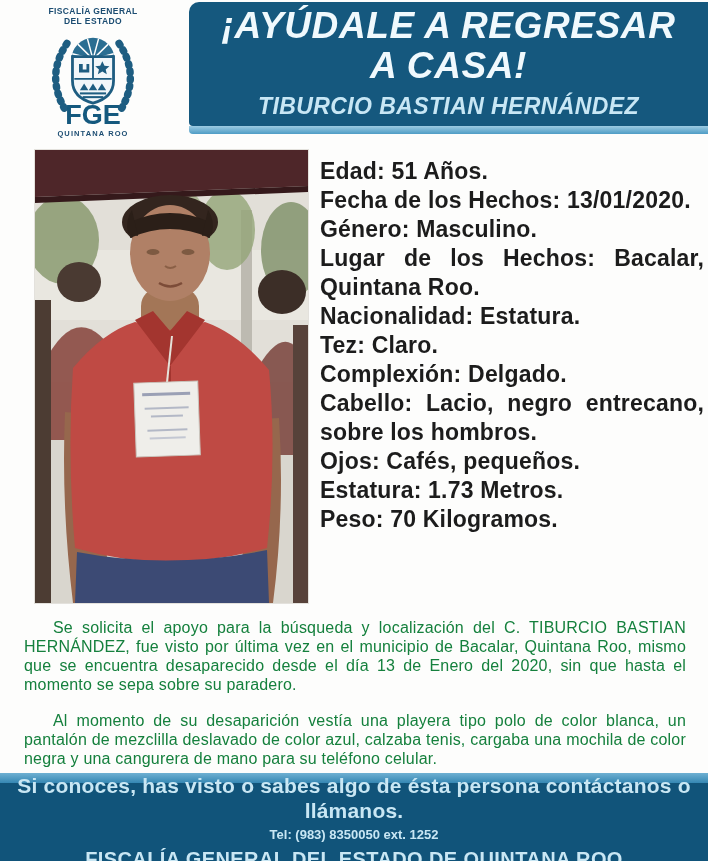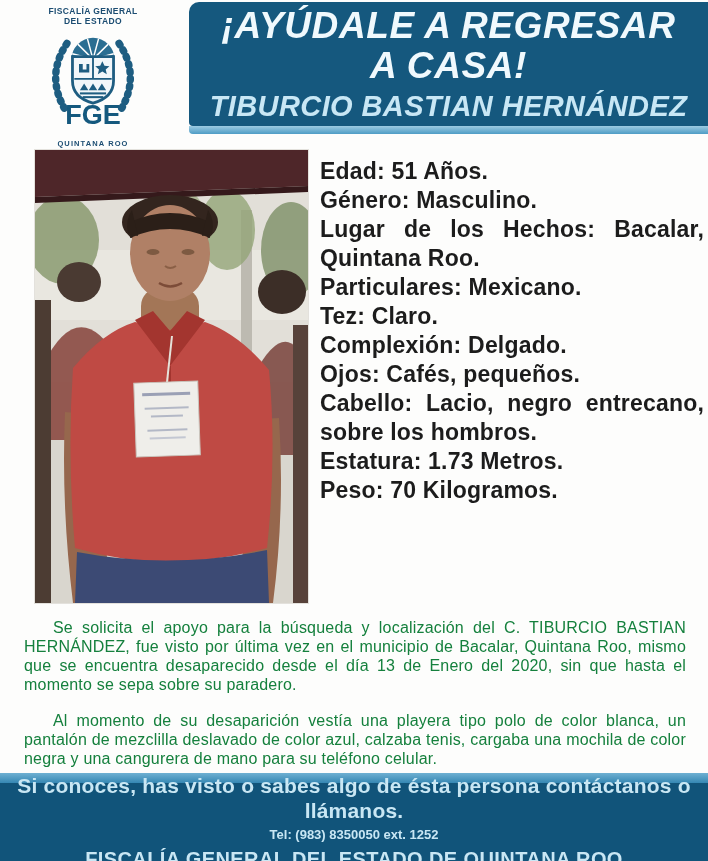--- a/index.html
+++ b/index.html
@@ -5,31 +5,31 @@
   html,body{margin:0;padding:0;background:#fff;}
   .poster{
     position:relative;width:708px;height:861px;background:#fdfdfc;overflow:hidden;
     font-family:"Liberation Sans",sans-serif;
     padding-left:32px;
   }
   
   .logo-block{position:absolute;left:30px;top:6px;width:126px;text-align:center;color:#1b4668;}
   .logo-org{font-size:8.5px;font-weight:bold;letter-spacing:.4px;line-height:10px;color:#1c4d72;}
   .logo-emblem{margin:2px auto 0;display:block;}
-  .logo-state{font-size:7.5px;font-weight:bold;letter-spacing:1.1px;color:#1c4d72;margin-top:11px;}
+  .logo-state{font-size:7.5px;font-weight:bold;letter-spacing:1.1px;color:#1c4d72;margin-top:1px;}
   
   .banner{
     position:absolute;left:189px;top:2px;width:519px;height:124px;
     background:#15587e;border-radius:10px 0 0 4px;
     display:flex;flex-direction:column;justify-content:center;align-items:center;
     text-align:center;
     font-style:italic;
   }
   .banner-title{font-size:37px;font-weight:bold;color:#f0f9fd;line-height:40px;letter-spacing:.6px;}
-  .banner-name{font-size:29px;font-weight:bold;color:#c8e7f5;line-height:34px;letter-spacing:.4px;margin-top:3px;}
+  .banner-name{font-size:23px;font-weight:bold;color:#c8e7f5;line-height:34px;letter-spacing:.4px;margin-top:3px;}
   .banner-strip{
     position:absolute;left:189px;top:126px;width:519px;height:8px;
     background:linear-gradient(#9ccbe2,#4e9cc5);border-radius:0 0 0 4px;
   }
   
   .photo{position:absolute;left:35px;top:150px;width:273px;height:453px;outline:1px solid #e3e1dc;}
   
   .details{
     position:absolute;left:320px;top:157px;width:384px;
     font-size:23px;font-weight:bold;color:#1c1c1c;line-height:29px;
@@ -159,27 +159,28 @@
       <line x1="108" y1="244" x2="156" y2="244" stroke="#9aa0b5" stroke-width="3"></line>
       <line x1="110" y1="258" x2="154" y2="258" stroke="#b3b8c6" stroke-width="2"></line>
       <line x1="116" y1="266" x2="148" y2="266" stroke="#b3b8c6" stroke-width="2"></line>
       <line x1="112" y1="280" x2="152" y2="280" stroke="#b3b8c6" stroke-width="2"></line>
       <line x1="114" y1="288" x2="150" y2="288" stroke="#c3c7d2" stroke-width="2"></line>
     </g>
   </svg>
 
   <div class="details">
     <p class="detail-item">Edad: 51 Años.</p>
+    <p class="detail-item">Fecha de los Hechos: 13/01/2020.</p>
     <p class="detail-item">Género: Masculino.</p>
     <p class="detail-item">Lugar de los Hechos: Bacalar, Quintana Roo.</p>
-    <p class="detail-item">Particulares:  Mexicano.</p>
+    <p class="detail-item">Nacionalidad:  Estatura.</p>
     <p class="detail-item">Tez: Claro.</p>
     <p class="detail-item">Complexión: Delgado.</p>
+    <p class="detail-item">Cabello: Lacio, negro entrecano, sobre los hombros.</p>
     <p class="detail-item">Ojos: Cafés, pequeños.</p>
-    <p class="detail-item">Cabello: Lacio, negro entrecano, sobre los hombros.</p>
     <p class="detail-item">Estatura: 1.73 Metros.</p>
     <p class="detail-item">Peso: 70 Kilogramos.</p>
   </div>
 
   <div class="paragraphs">
     <p class="para">Se solicita el apoyo para la búsqueda y localización del C. TIBURCIO BASTIAN HERNÁNDEZ, fue visto por última vez en el municipio de Bacalar, Quintana Roo, mismo que se encuentra desaparecido desde el día 13 de Enero del 2020, sin que hasta el momento se sepa sobre su paradero.</p>
     <p class="para">Al momento de su desaparición vestía una playera tipo polo de color blanca, un pantalón de mezclilla deslavado de color azul, calzaba tenis, cargaba una mochila de color negra y una cangurera de mano para su teléfono celular.</p>
   </div>
 
   <div class="footer">

